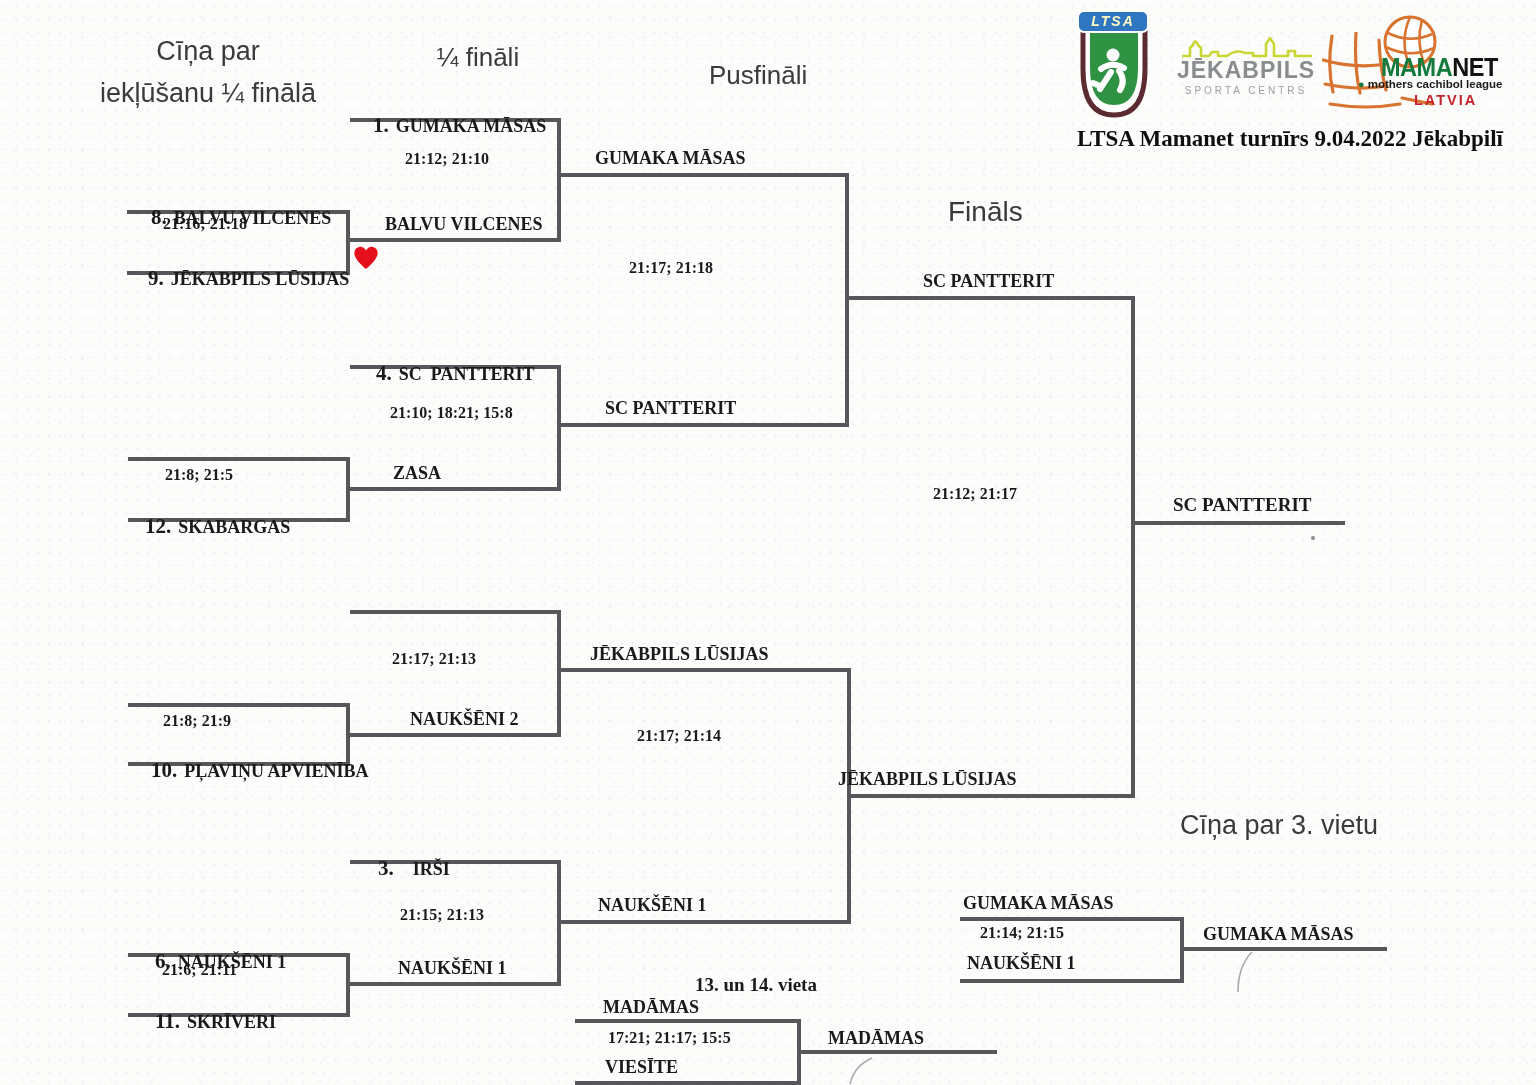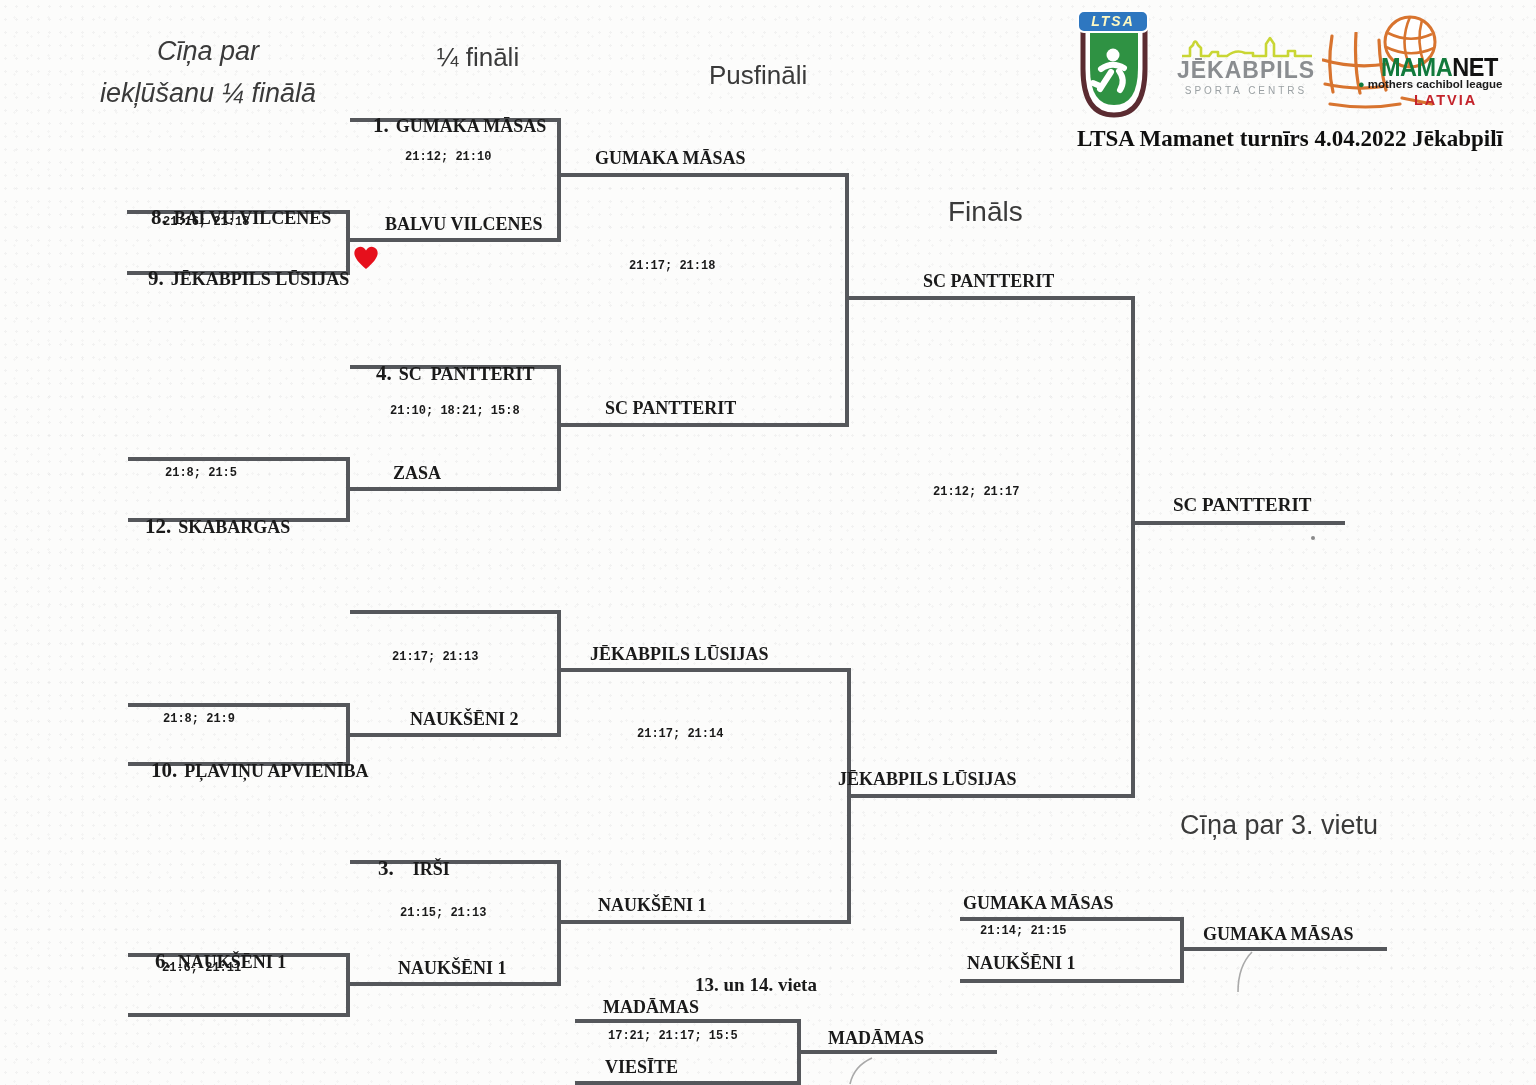--- a/index.html
+++ b/index.html
@@ -11,22 +11,22 @@
       radial-gradient(rgba(70,70,80,.055) 1px, transparent 1.3px),
       radial-gradient(rgba(70,70,80,.04) 1px, transparent 1.3px);
     background-size:11px 13px,17px 19px;
     background-position:0 0,6px 8px;
   }
   .hline{position:absolute;height:4px;background:#55575b;}
   .vline{position:absolute;width:4px;background:#55575b;}
   .team{position:absolute;font-family:"Liberation Serif",serif;font-weight:bold;
         font-size:18px;color:#1a1a1a;white-space:pre;}
   .team .seed{font-size:21px;margin-right:7px;}
-  .score{position:absolute;font-family:Liberation Mono, monospace;font-weight:bold;
-         font-size:12px;color:#1a1a1a;white-space:pre;}
+  .score{position:absolute;font-family:Liberation Serif, serif;font-weight:bold;
+         font-size:16px;color:#1a1a1a;white-space:pre;}
   .winner{position:absolute;font-family:"Liberation Serif",serif;font-weight:bold;
           font-size:18px;color:#1a1a1a;white-space:pre;}
   .hdr{position:absolute;color:#3a3a3a;font-size:26px;}
   .hdr-serif{position:absolute;font-family:"Liberation Serif",serif;font-weight:bold;
              font-size:19px;color:#1a1a1a;}
   .gap-wide{margin-left:12px;}
   
   .ltsa-banner{position:absolute;left:1077px;top:10px;width:72px;height:23px;
     background:#2e77c0;border:2px solid #fff;border-radius:7px;box-sizing:border-box;
     color:#fef9c3;font-weight:bold;font-style:italic;font-size:14px;letter-spacing:2px;
@@ -45,21 +45,21 @@
     letter-spacing:2px;color:#c4232b;}
   .main-title{position:absolute;left:1062px;top:126px;width:456px;text-align:center;
     font-family:"Liberation Serif",serif;font-weight:bold;font-size:23px;color:#0f0f0f;}
   .speck{position:absolute;background:#8a8a8a;border-radius:50%;}
 </style>
 </head>
 <body>
 
 <div id="stage">
 
-  <div class="hdr" style="left:82px;top:30px;width:252px;text-align:center;font-size:27px;line-height:42px;font-style:italic;">
+  <div class="hdr" style="left:82px;top:30px;width:252px;text-align:center;font-size:27px;line-height:42px;">
     <div>Cīņa par</div>
     <div>iekļūšanu ¼ finālā</div>
   </div>
   <div class="hdr" style="left:398px;top:42px;width:160px;text-align:center;">¼ fināli</div>
   <div class="hdr" style="left:673px;top:60px;margin-left:36px;">Pusfināli</div>
   <div class="hdr" style="left:948px;top:196px;font-size:28px;">Fināls</div>
   <div class="hdr" style="left:1180px;top:810px;font-size:27px;">Cīņa par 3. vietu</div>
   <div class="hdr-serif" style="left:695px;top:974px;">13. un 14. vieta</div>
 
   <div class="hline" style="left:127px;top:210px;width:221px;"></div>
@@ -133,20 +133,23 @@
     <span class="seed">12.</span><span>SKABARGAS</span>
   </div>
   <div class="team" style="left:133px;top:737px;">
     <span class="seed">10.</span><span>PĻAVIŅU APVIENĪBA</span>
   </div>
   <div class="team" style="left:360px;top:835px;">
     <span class="seed">3.</span><span class="gap-wide">IRŠI</span>
   </div>
   <div class="team" style="left:137px;top:928px;">
     <span class="seed">6.</span><span>NAUKŠĒNI 1</span>
+  </div>
+  <div class="team" style="left:137px;top:988px;">
+    <span class="seed">11.</span><span>SKRĪVERI</span>
   </div>
 
   <div class="score" style="left:405px;top:150px;">21:12; 21:10</div>
   <div class="score" style="left:163px;top:215px;">21:16; 21:18</div>
   <div class="score" style="left:390px;top:404px;">21:10; 18:21; 15:8</div>
   <div class="score" style="left:165px;top:466px;">21:8; 21:5</div>
   <div class="score" style="left:629px;top:259px;">21:17; 21:18</div>
   <div class="score" style="left:392px;top:650px;">21:17; 21:13</div>
   <div class="score" style="left:163px;top:712px;">21:8; 21:9</div>
   <div class="score" style="left:637px;top:727px;">21:17; 21:14</div>
@@ -214,21 +217,21 @@
       <path d="M6,19 q22,11 44,1"></path>
       <path d="M4,33 q24,12 48,1"></path>
       <path d="M28,3 q-11,25 0,50"></path>
       <path d="M40,6 q-6,22 2,44"></path>
     </g>
   </svg>
   <div class="mm-name"><span class="mm-mama">MAMA</span><span class="mm-net">NET</span></div>
   <div class="mm-sub"><span class="mm-dot">●</span><span>mothers cachibol league</span></div>
   <div class="mm-country">LATVIA</div>
 
-  <div class="main-title">LTSA Mamanet turnīrs 4.04.2022 Jēkabpilī</div>
+  <div class="main-title">LTSA Mamanet turnīrs 9.04.2022 Jēkabpilī</div>
 
   <div class="speck" style="left:1311px;top:536px;width:4px;height:4px;"></div>
   <svg style="position:absolute;left:1230px;top:950px;" width="30" height="44" viewBox="0 0 30 44">
     <path d="M22,2 q-14,14 -14,40" fill="none" stroke="#a9a9a9" stroke-width="1.6"></path>
   </svg>
   <svg style="position:absolute;left:846px;top:1056px;" width="34" height="29" viewBox="0 0 34 29">
     <path d="M26,2 q-18,8 -22,26" fill="none" stroke="#a9a9a9" stroke-width="1.6"></path>
   </svg>
 
 </div>

